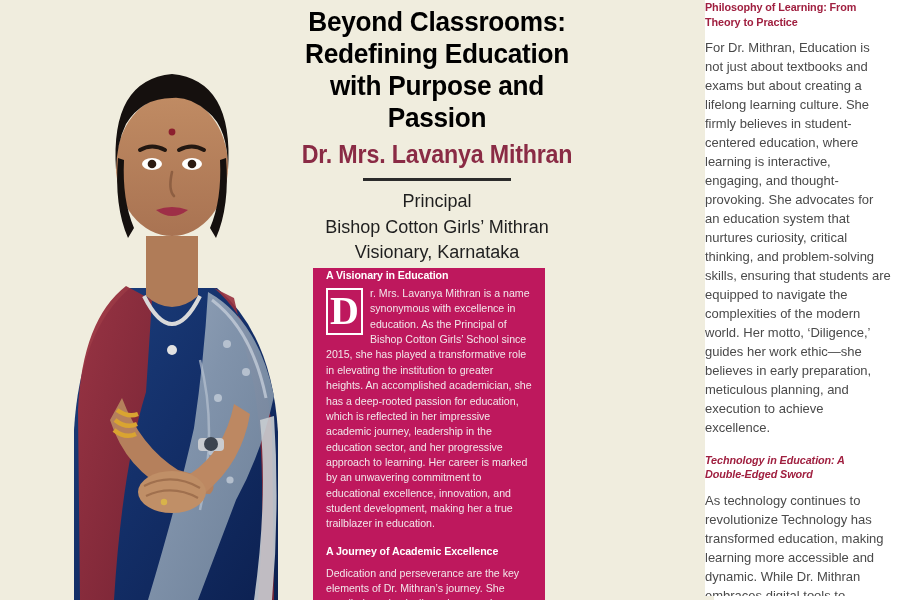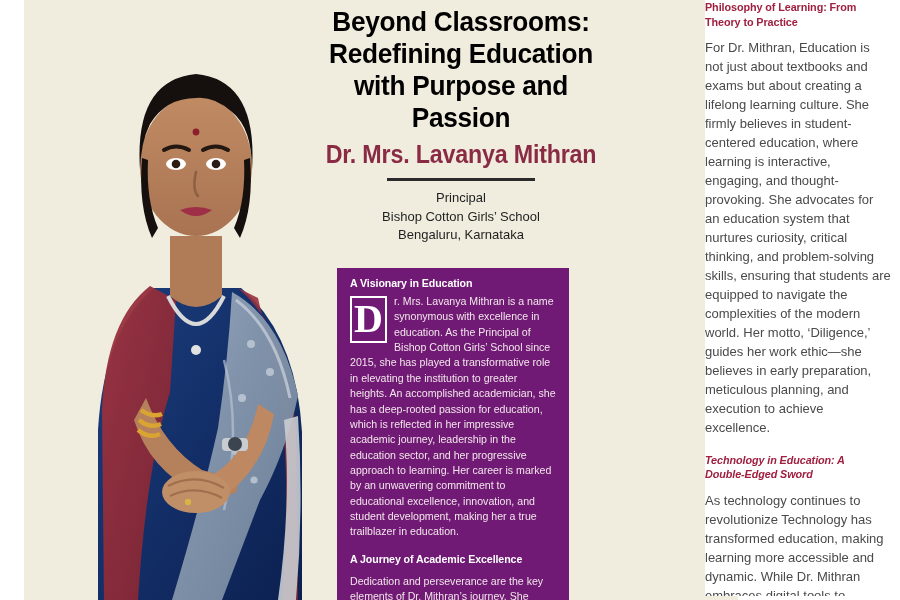--- a/index.html
+++ b/index.html
@@ -22,21 +22,20 @@
 
   
   .left-page {
     position: absolute;
     left: 0;
     top: 0;
     width: 714px;
     height: 600px;
     background: #F0EDDE;
     overflow: hidden;
-    margin-left: 24px;
   }
 
   
   .portrait {
     position: absolute;
     left: 22px;
     top: 0px;
     width: 300px;
     height: 600px;
     overflow: hidden;
@@ -74,36 +73,36 @@
     transform-origin: center top;
   }
   .rule {
     width: 148px;
     height: 3px;
     background: #2b2b2b;
     margin: 10px auto 8px auto;
   }
   .role-lines {
     font-family: "Liberation Sans", sans-serif;
-    font-size: 13px;
+    font-size: 18px;
     line-height: 1.42;
     color: #1f1f1f;
     font-weight: normal;
   }
 
   
   .maroon-box {
     position: absolute;
     left: 313px;
     top: 268px;
     width: 232px;
     height: 332px;
-    background: #701a75;
+    background: #be185d;
     box-sizing: border-box;
-    padding: 9px 13px 0 13px;
+    padding: 1px 13px 0 13px;
     overflow: hidden;
   }
   .mb-head {
     font-family: "Liberation Sans", sans-serif;
     font-weight: bold;
     font-size: 11.2px;
     color: #ffffff;
     letter-spacing: -0.1px;
     margin: 0 0 5px 0;
     transform: scaleX(0.95);
@@ -274,22 +273,22 @@
       <div class="headline">
         <div>Beyond Classrooms:</div>
         <div>Redefining Education</div>
         <div>with Purpose and</div>
         <div>Passion</div>
       </div>
       <div class="subject-name">Dr. Mrs. Lavanya Mithran</div>
       <div class="rule"></div>
       <div class="role-lines">
         <div>Principal</div>
-        <div>Bishop Cotton Girls’ School</div>
-        <div>Bengaluru, Karnataka</div>
+        <div>Bishop Cotton Girls’ Mithran</div>
+        <div>Visionary, Karnataka</div>
       </div>
     </div>
 
     <div class="maroon-box">
       <div class="mb-head">A Visionary in Education</div>
       <p class="dropcap-para">
         <span class="dropcap">D</span><span>r. Mrs. Lavanya Mithran is a name synonymous with excellence in education. As the Principal of Bishop Cotton Girls’ School since 2015, she has played a transformative role in elevating the institution to greater heights. An accomplished academician, she has a deep-rooted passion for education, which is reflected in her impressive academic journey, leadership in the education sector, and her progressive approach to learning. Her career is marked by an unwavering commitment to educational excellence, innovation, and student development, making her a true trailblazer in education.</span>
       </p>
       <div class="mb-head second">A Journey of Academic Excellence</div>
       <p class="mb-para">Dedication and perseverance are the key elements of Dr. Mithran’s journey. She excelled academically early, emerging as a</p>

